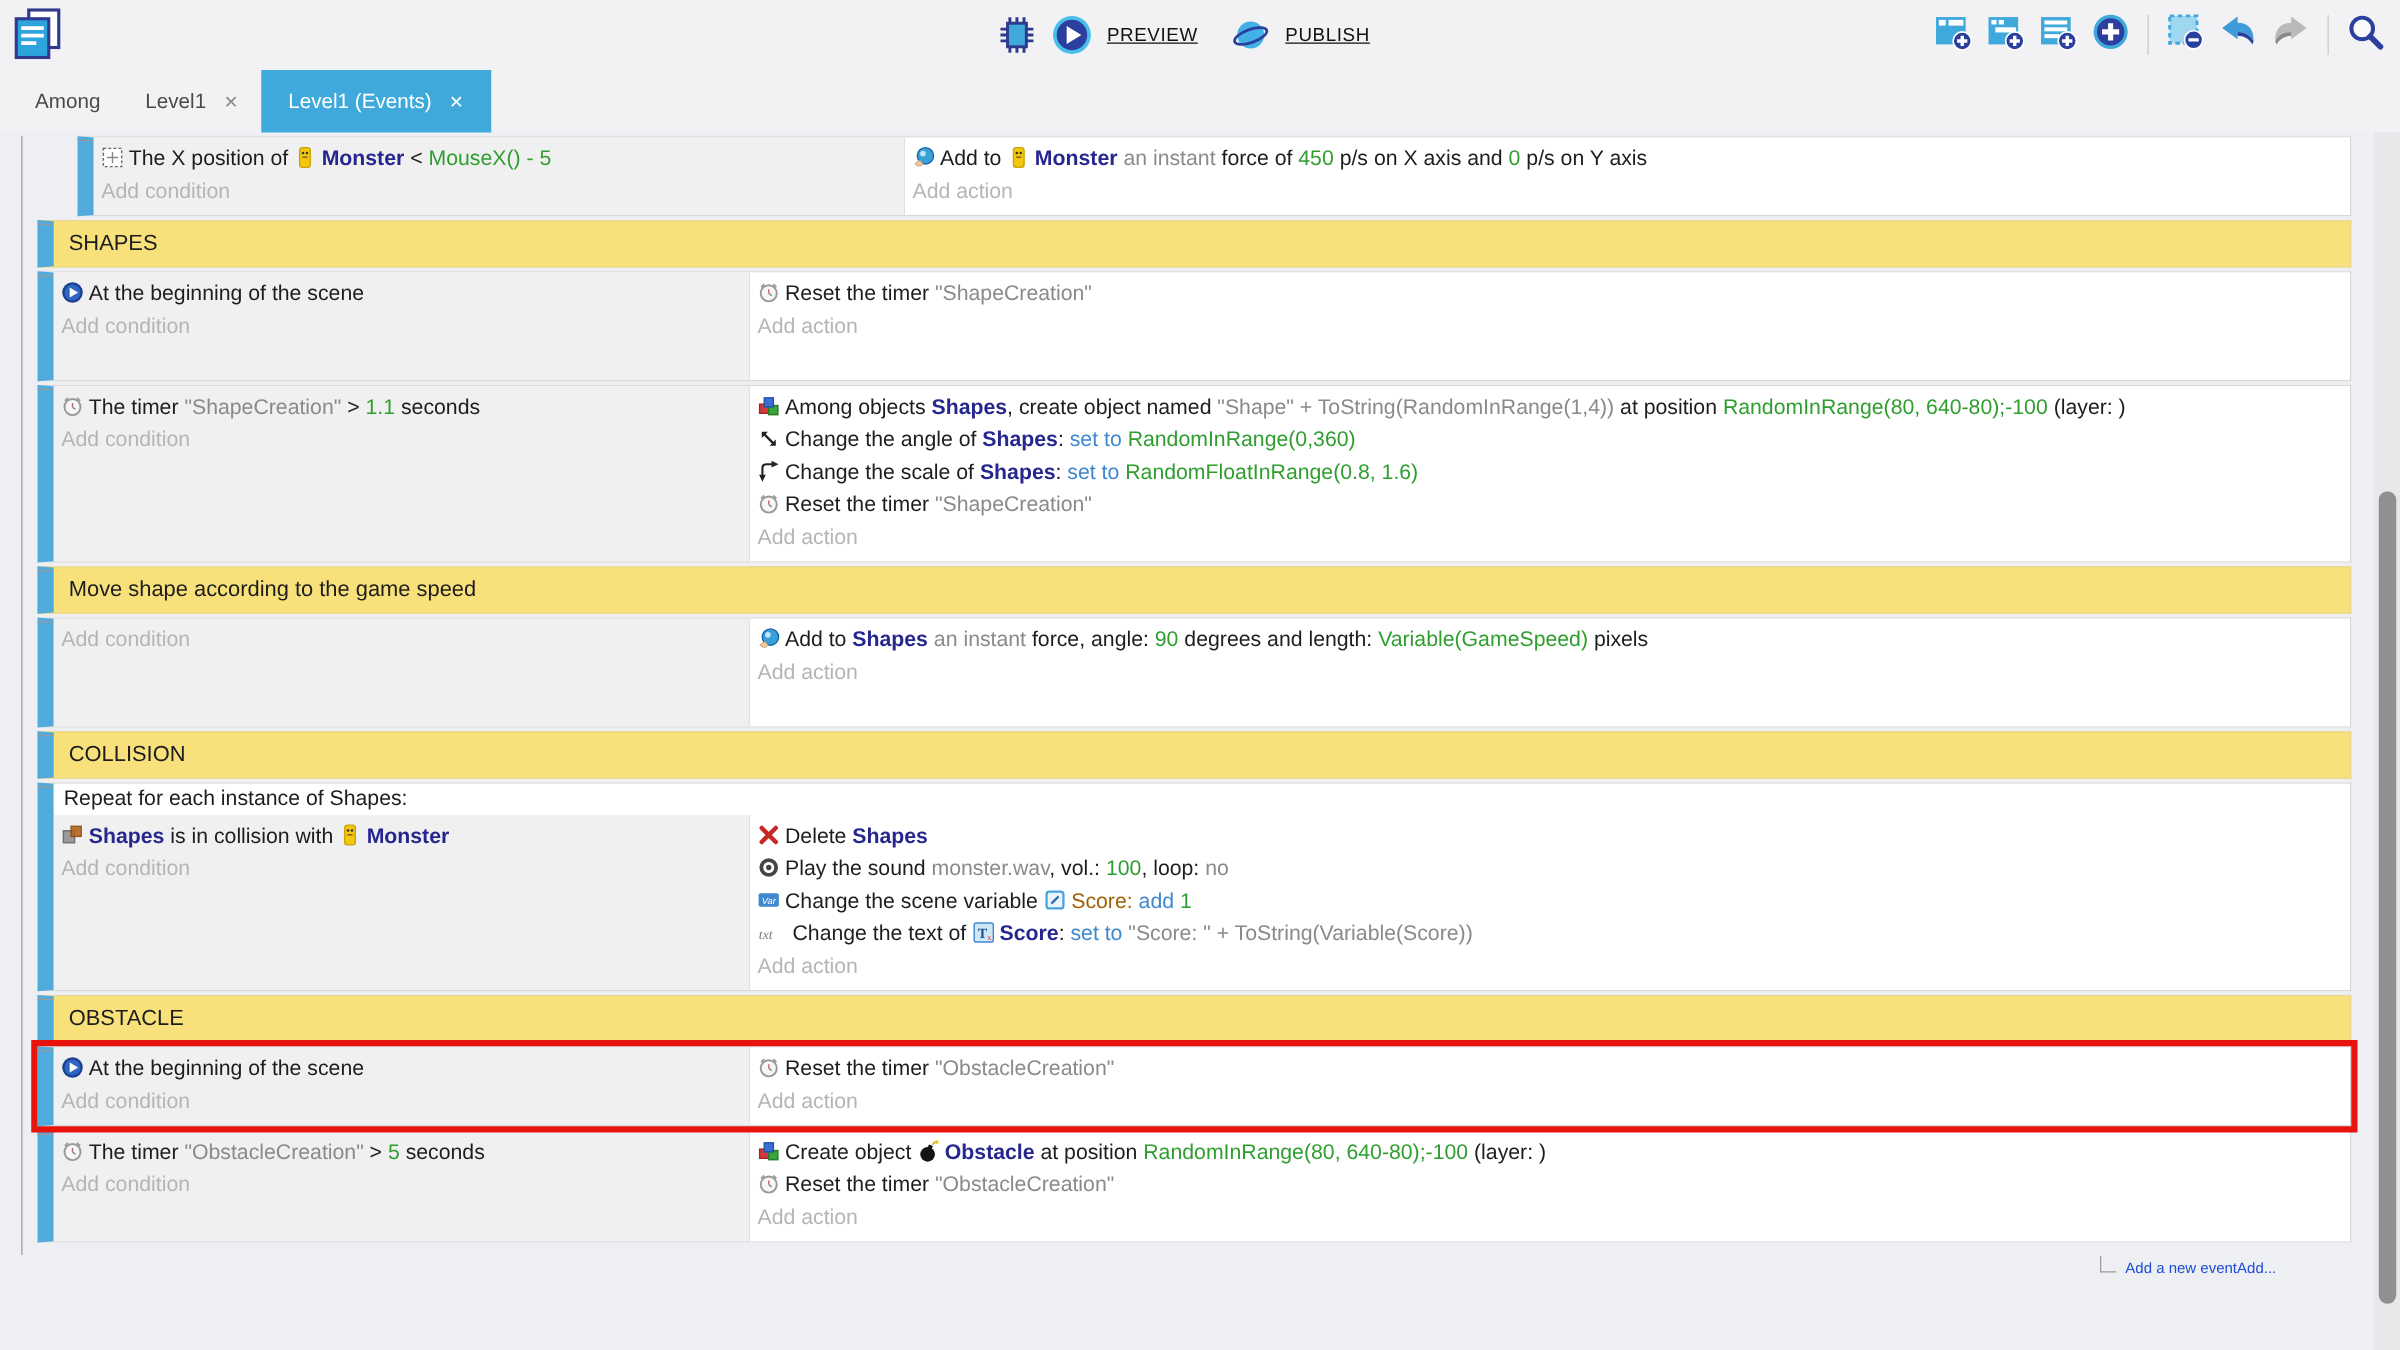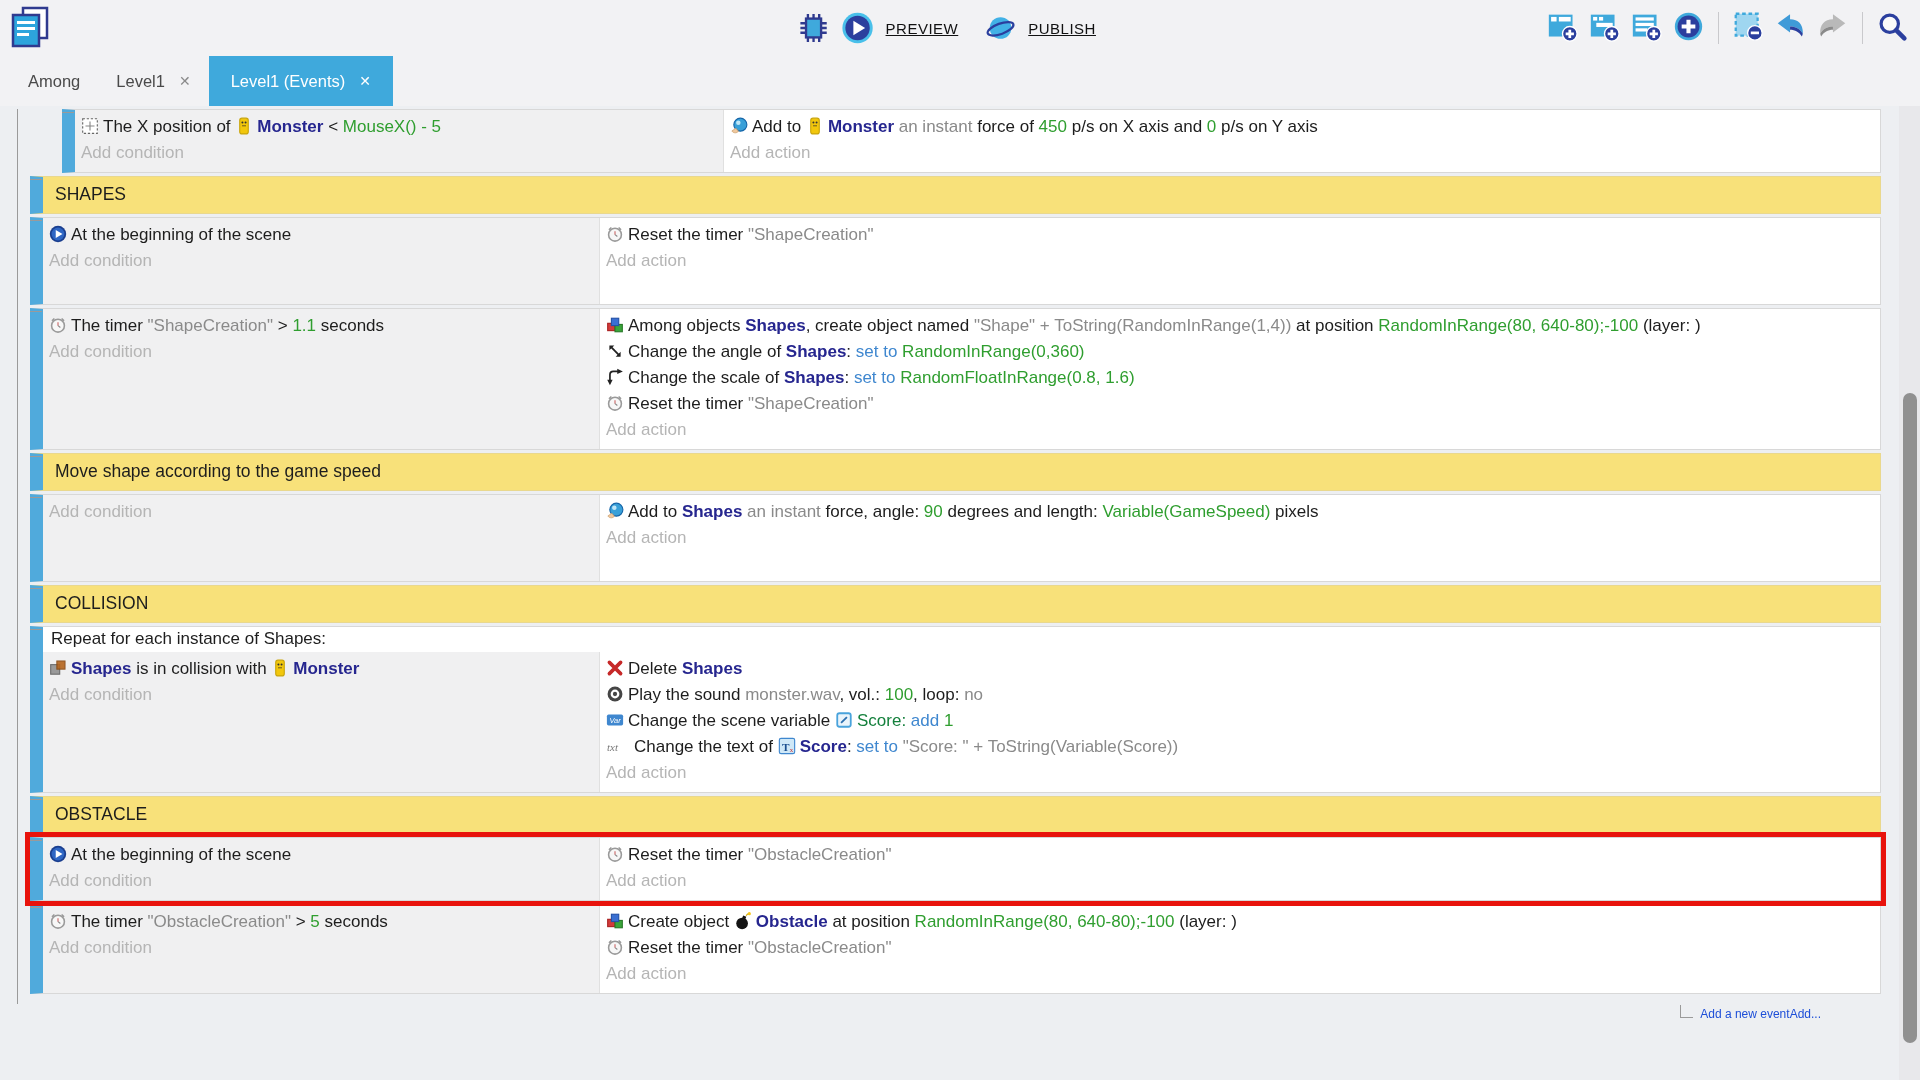--- a/index.html
+++ b/index.html
@@ -44,21 +44,21 @@
   .col{ padding:4px 8px 6px 6px; }
   .cond{ width:556px; background:#f0f0f1; flex:none; }
   .event.indent .cond{ width:648px; }
   .act{ flex:1; background:#fff; border-left:1px solid #e0e0e0; padding-right:60px; }
   .line{ font-size:17px; line-height:26px; color:#1d1d1d; cursor:pointer; }
   .line.ph{ color:#b5b5b5; }
   .sg.o{ color:#26268f; font-weight:bold; }
   .sg.g{ color:#2f9e2f; }
   .sg.b{ color:#3f87cf; }
   .sg.s{ color:#8a8a8a; }
-  .sg.v{ color:#15803d;margin-top:38px; }
+  .sg.v{ color:#a16207;margin-top:38px; }
   .ic svg{ width:18px; height:18px; vertical-align:-3px; margin-right:4px; }
   .ic.wide svg{ width:24px; }
 
   
   .footer{ height:40px; display:flex; align-items:center; justify-content:flex-end;
     padding:0 60px 0 37px; font-size:12px; color:#1d4ed8; }
   .fleft{ position:relative; cursor:pointer; }
   .fleft .bend{ position:absolute; left:-20px; top:-2px; width:13px; height:13px;
     border-left:1px solid #9a9a9a; border-bottom:1px solid #9a9a9a; }
   .fright{ cursor:pointer; }

